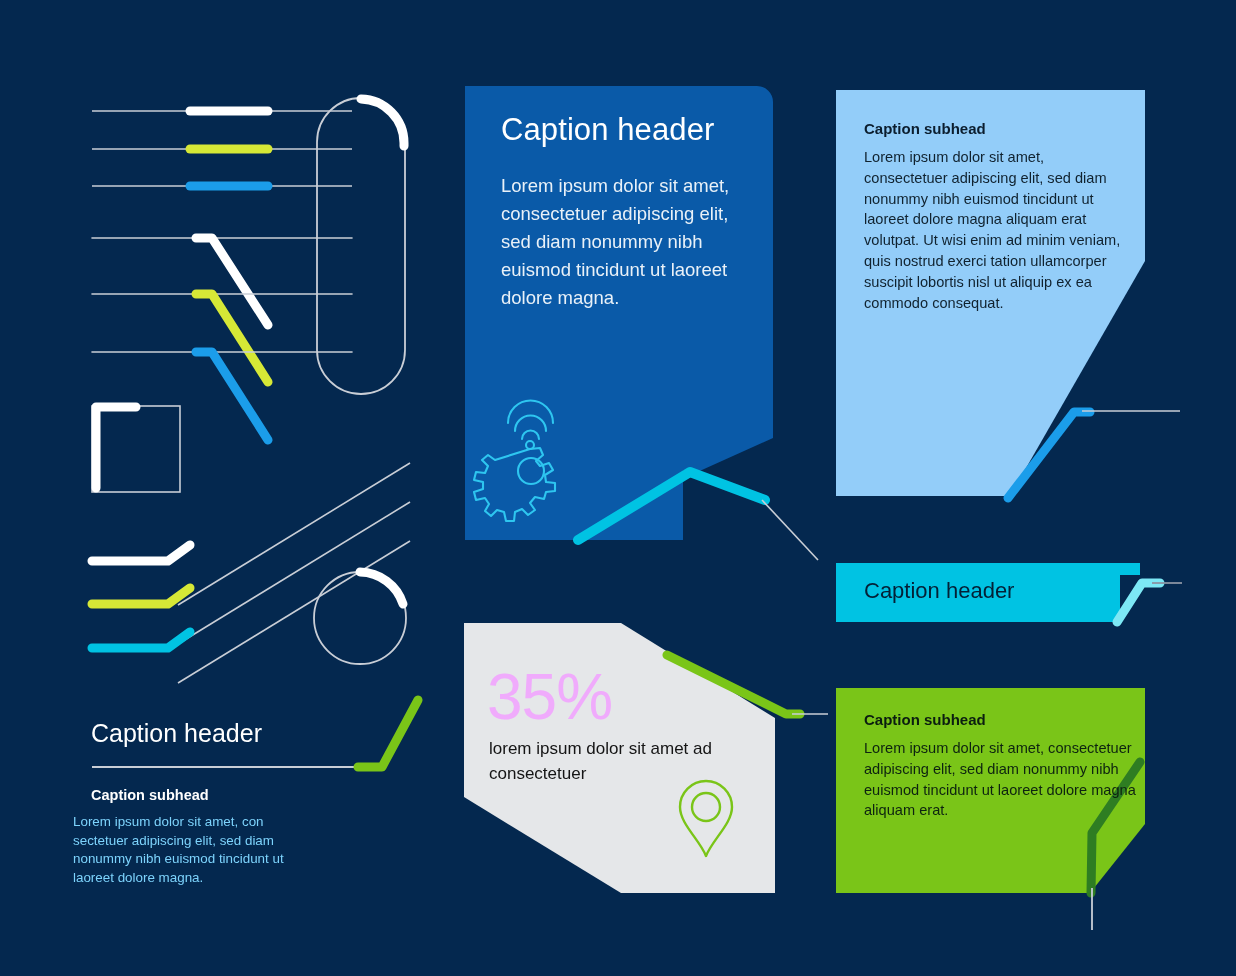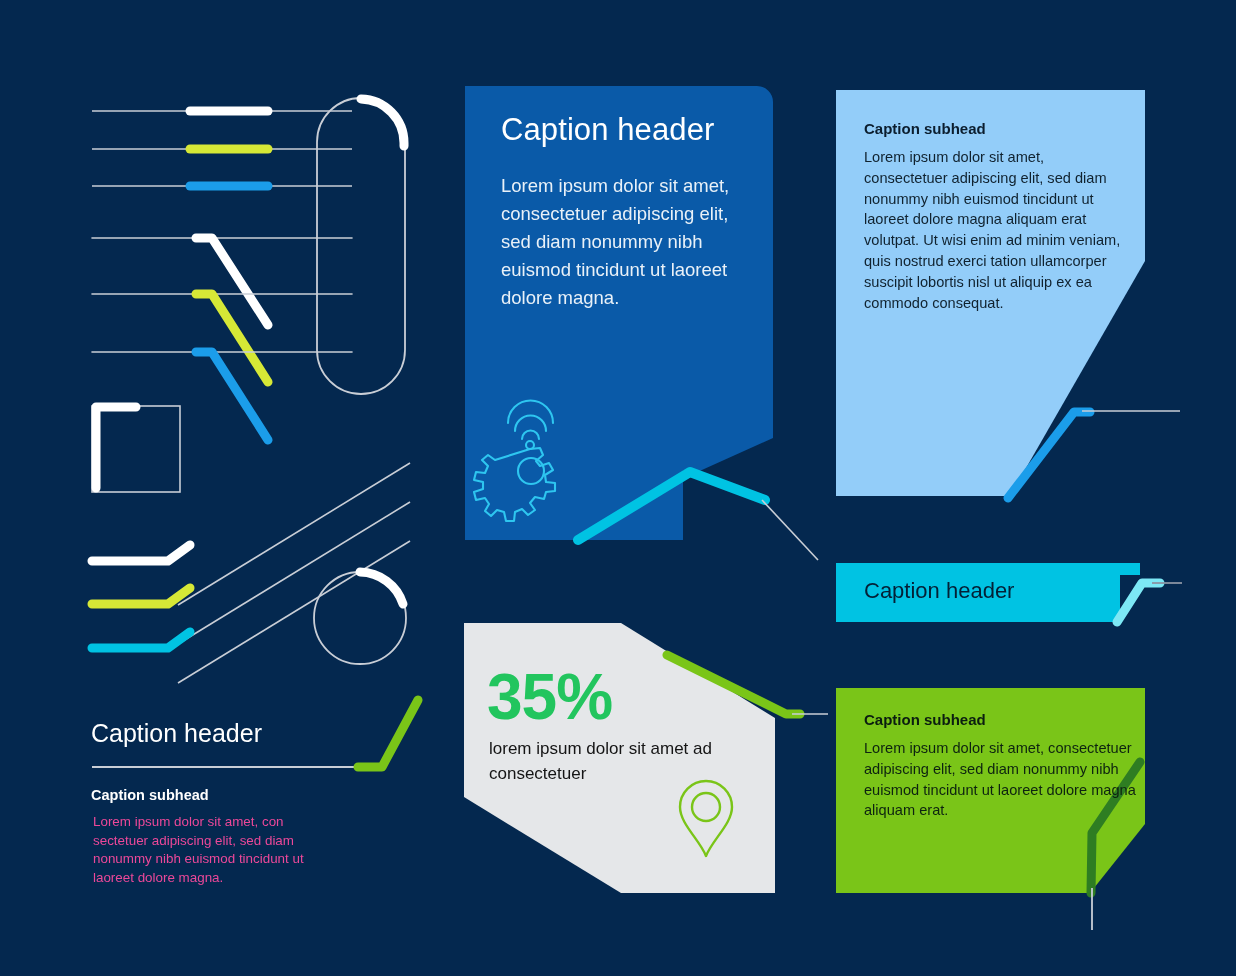--- a/index.html
+++ b/index.html
@@ -44,38 +44,38 @@
     left:864px;top:711px;width:280px;
     font-size:15px;font-weight:700;color:#0b1d10;
   }
   .gr-body{
     left:864px;top:738px;width:272px;
     font-size:14.6px;line-height:20.8px;color:#0d2310;font-weight:400;
   }
 
   .pct-big{
     left:487px;top:662px;
-    font-size:64px;font-weight:700;color:#22c55e;letter-spacing:-1px;line-height:70px;
+    font-size:64px;font-weight:400;color:#f0abfc;letter-spacing:-1px;line-height:70px;
   }
   .pct-body{
     left:489px;top:736px;width:245px;
     font-size:17px;line-height:25px;color:#151515;font-weight:400;
   }
 
   .ll-title{
     left:91px;top:719px;width:300px;
     font-size:25px;font-weight:400;color:#ffffff;
   }
   .ll-sub{
     left:91px;top:787px;width:300px;
     font-size:14.5px;font-weight:700;color:#ffffff;
   }
   .ll-body{
-    left:93px;top:813px;width:215px;
-    font-size:13.4px;line-height:18.5px;color:#ec4899;font-weight:400;
+    left:73px;top:813px;width:215px;
+    font-size:13.4px;line-height:18.5px;color:#7dd3fc;font-weight:400;
   }
 </style>
 </head>
 <body>
 
 <div id="stage">
 
   <svg class="layer" viewBox="0 0 1236 976" width="1236" height="976" xmlns="http://www.w3.org/2000/svg">
 
     <g>

